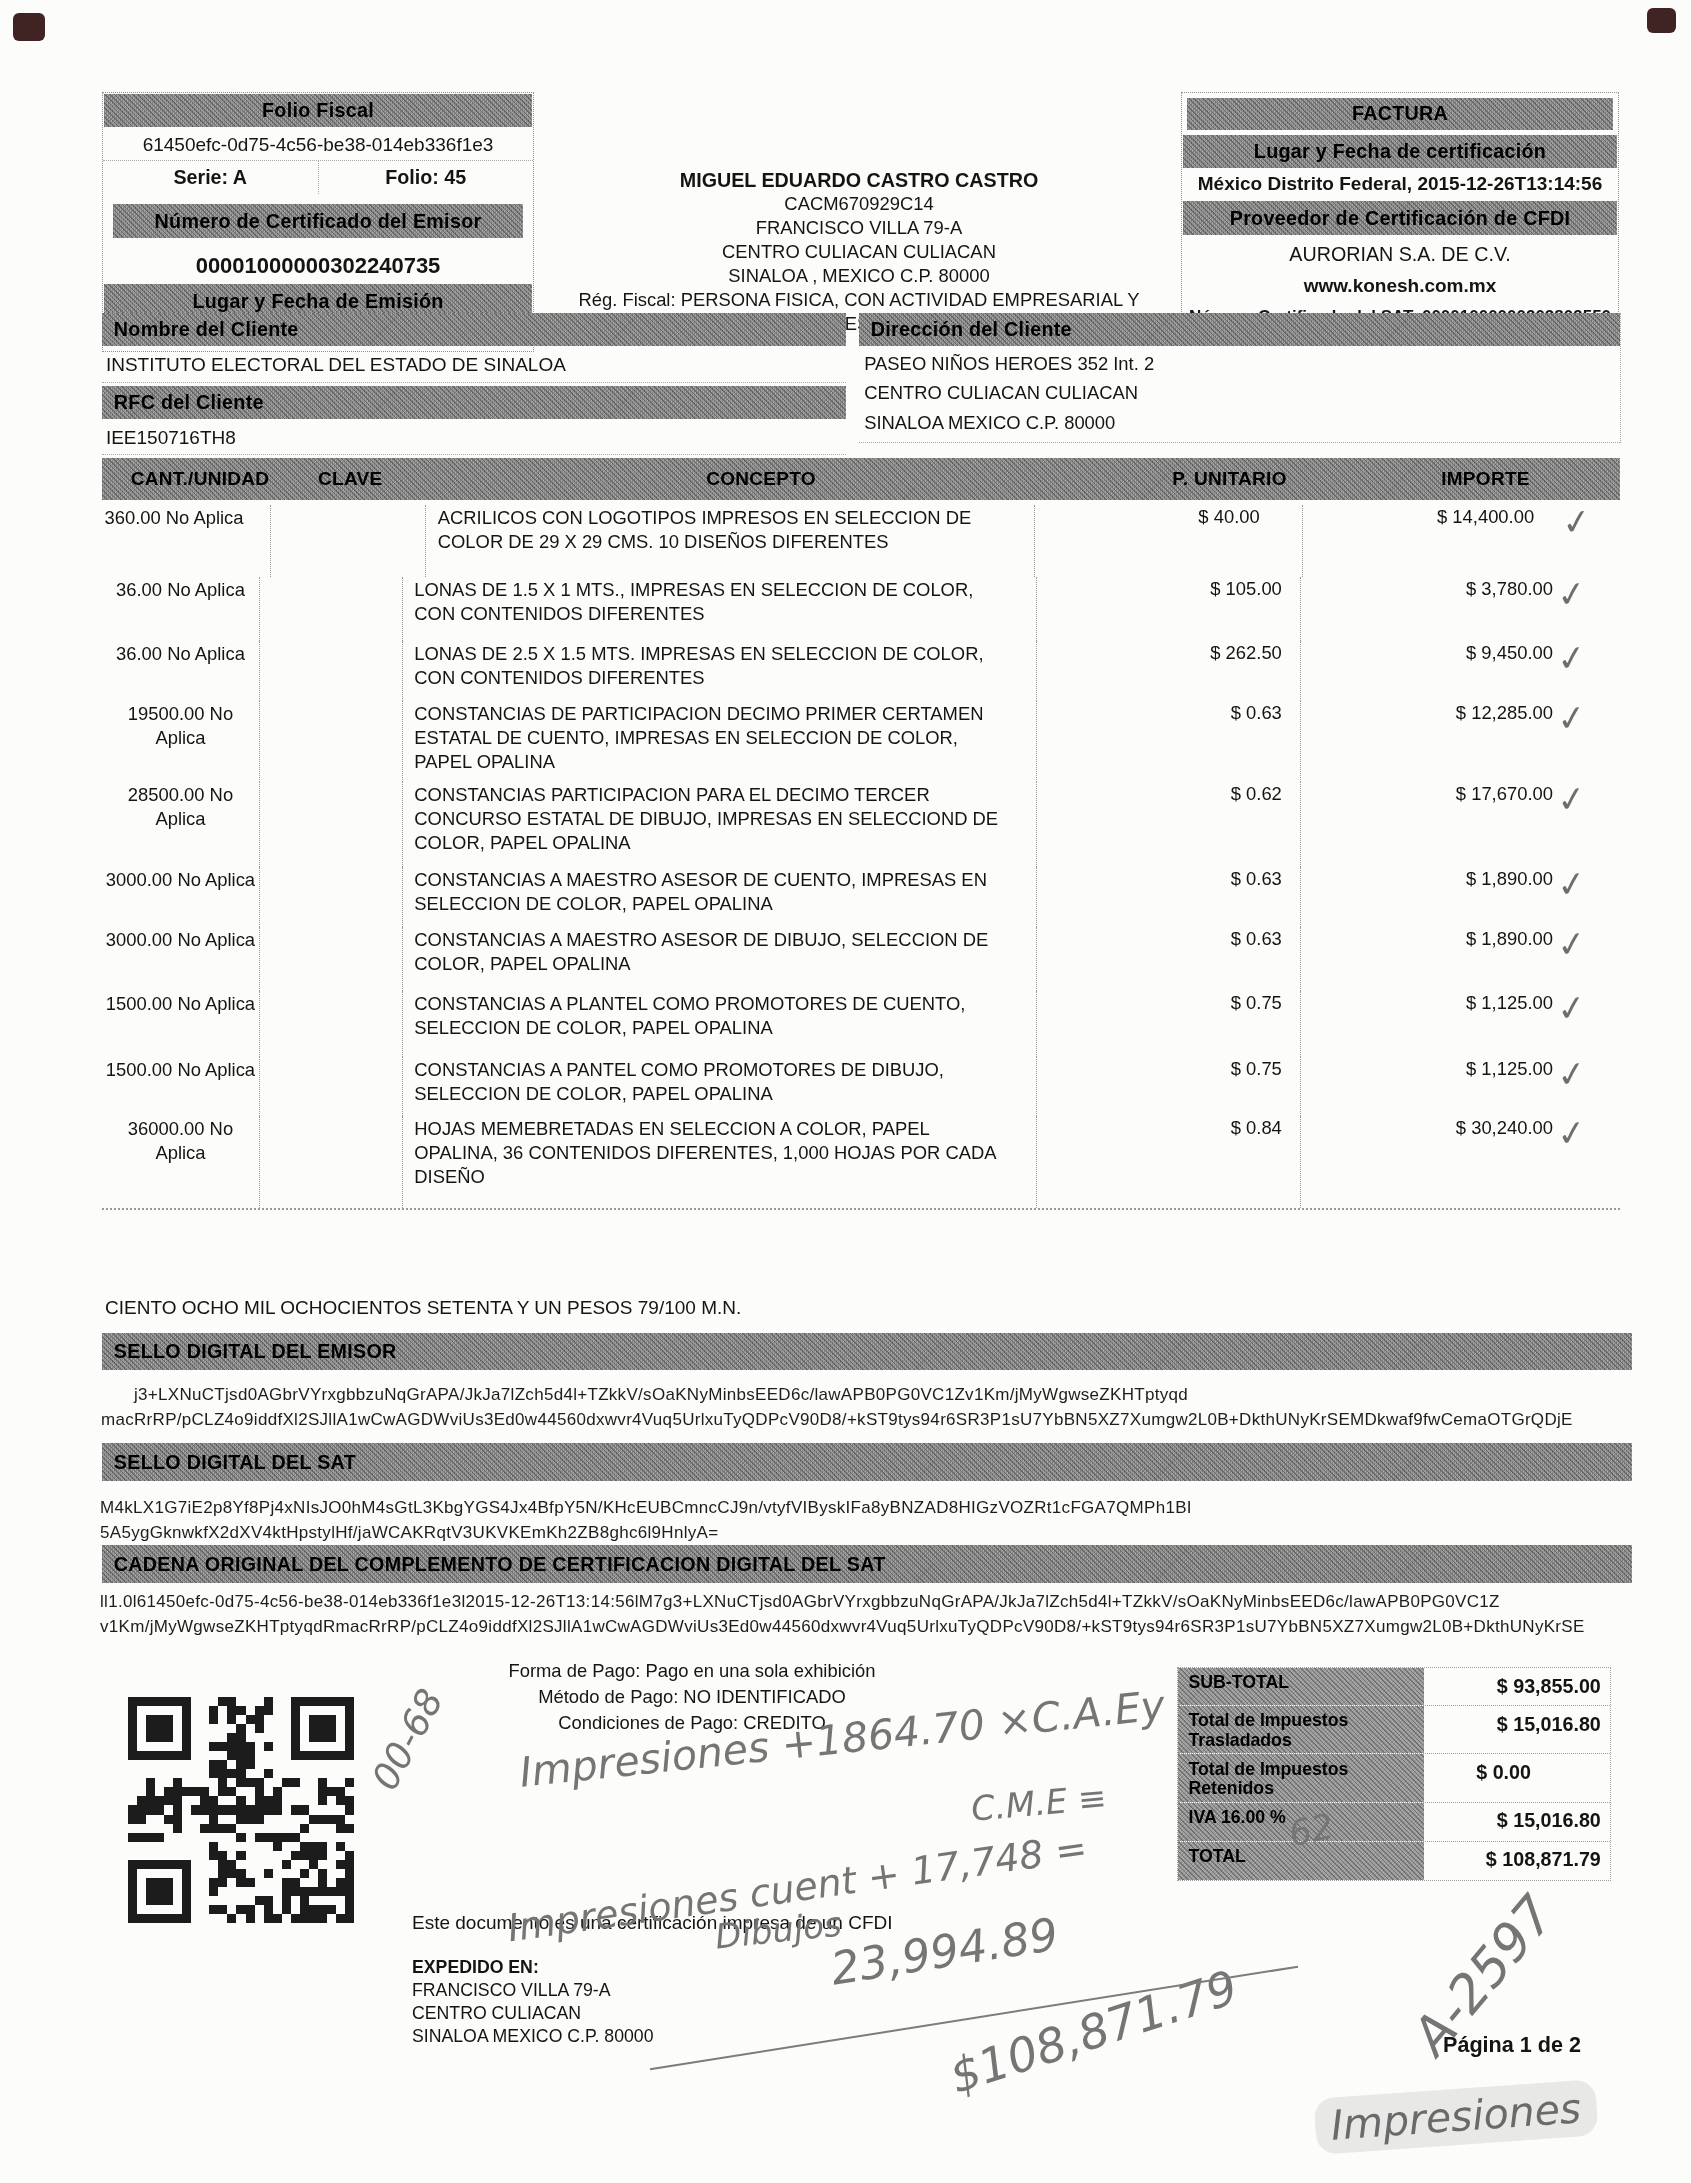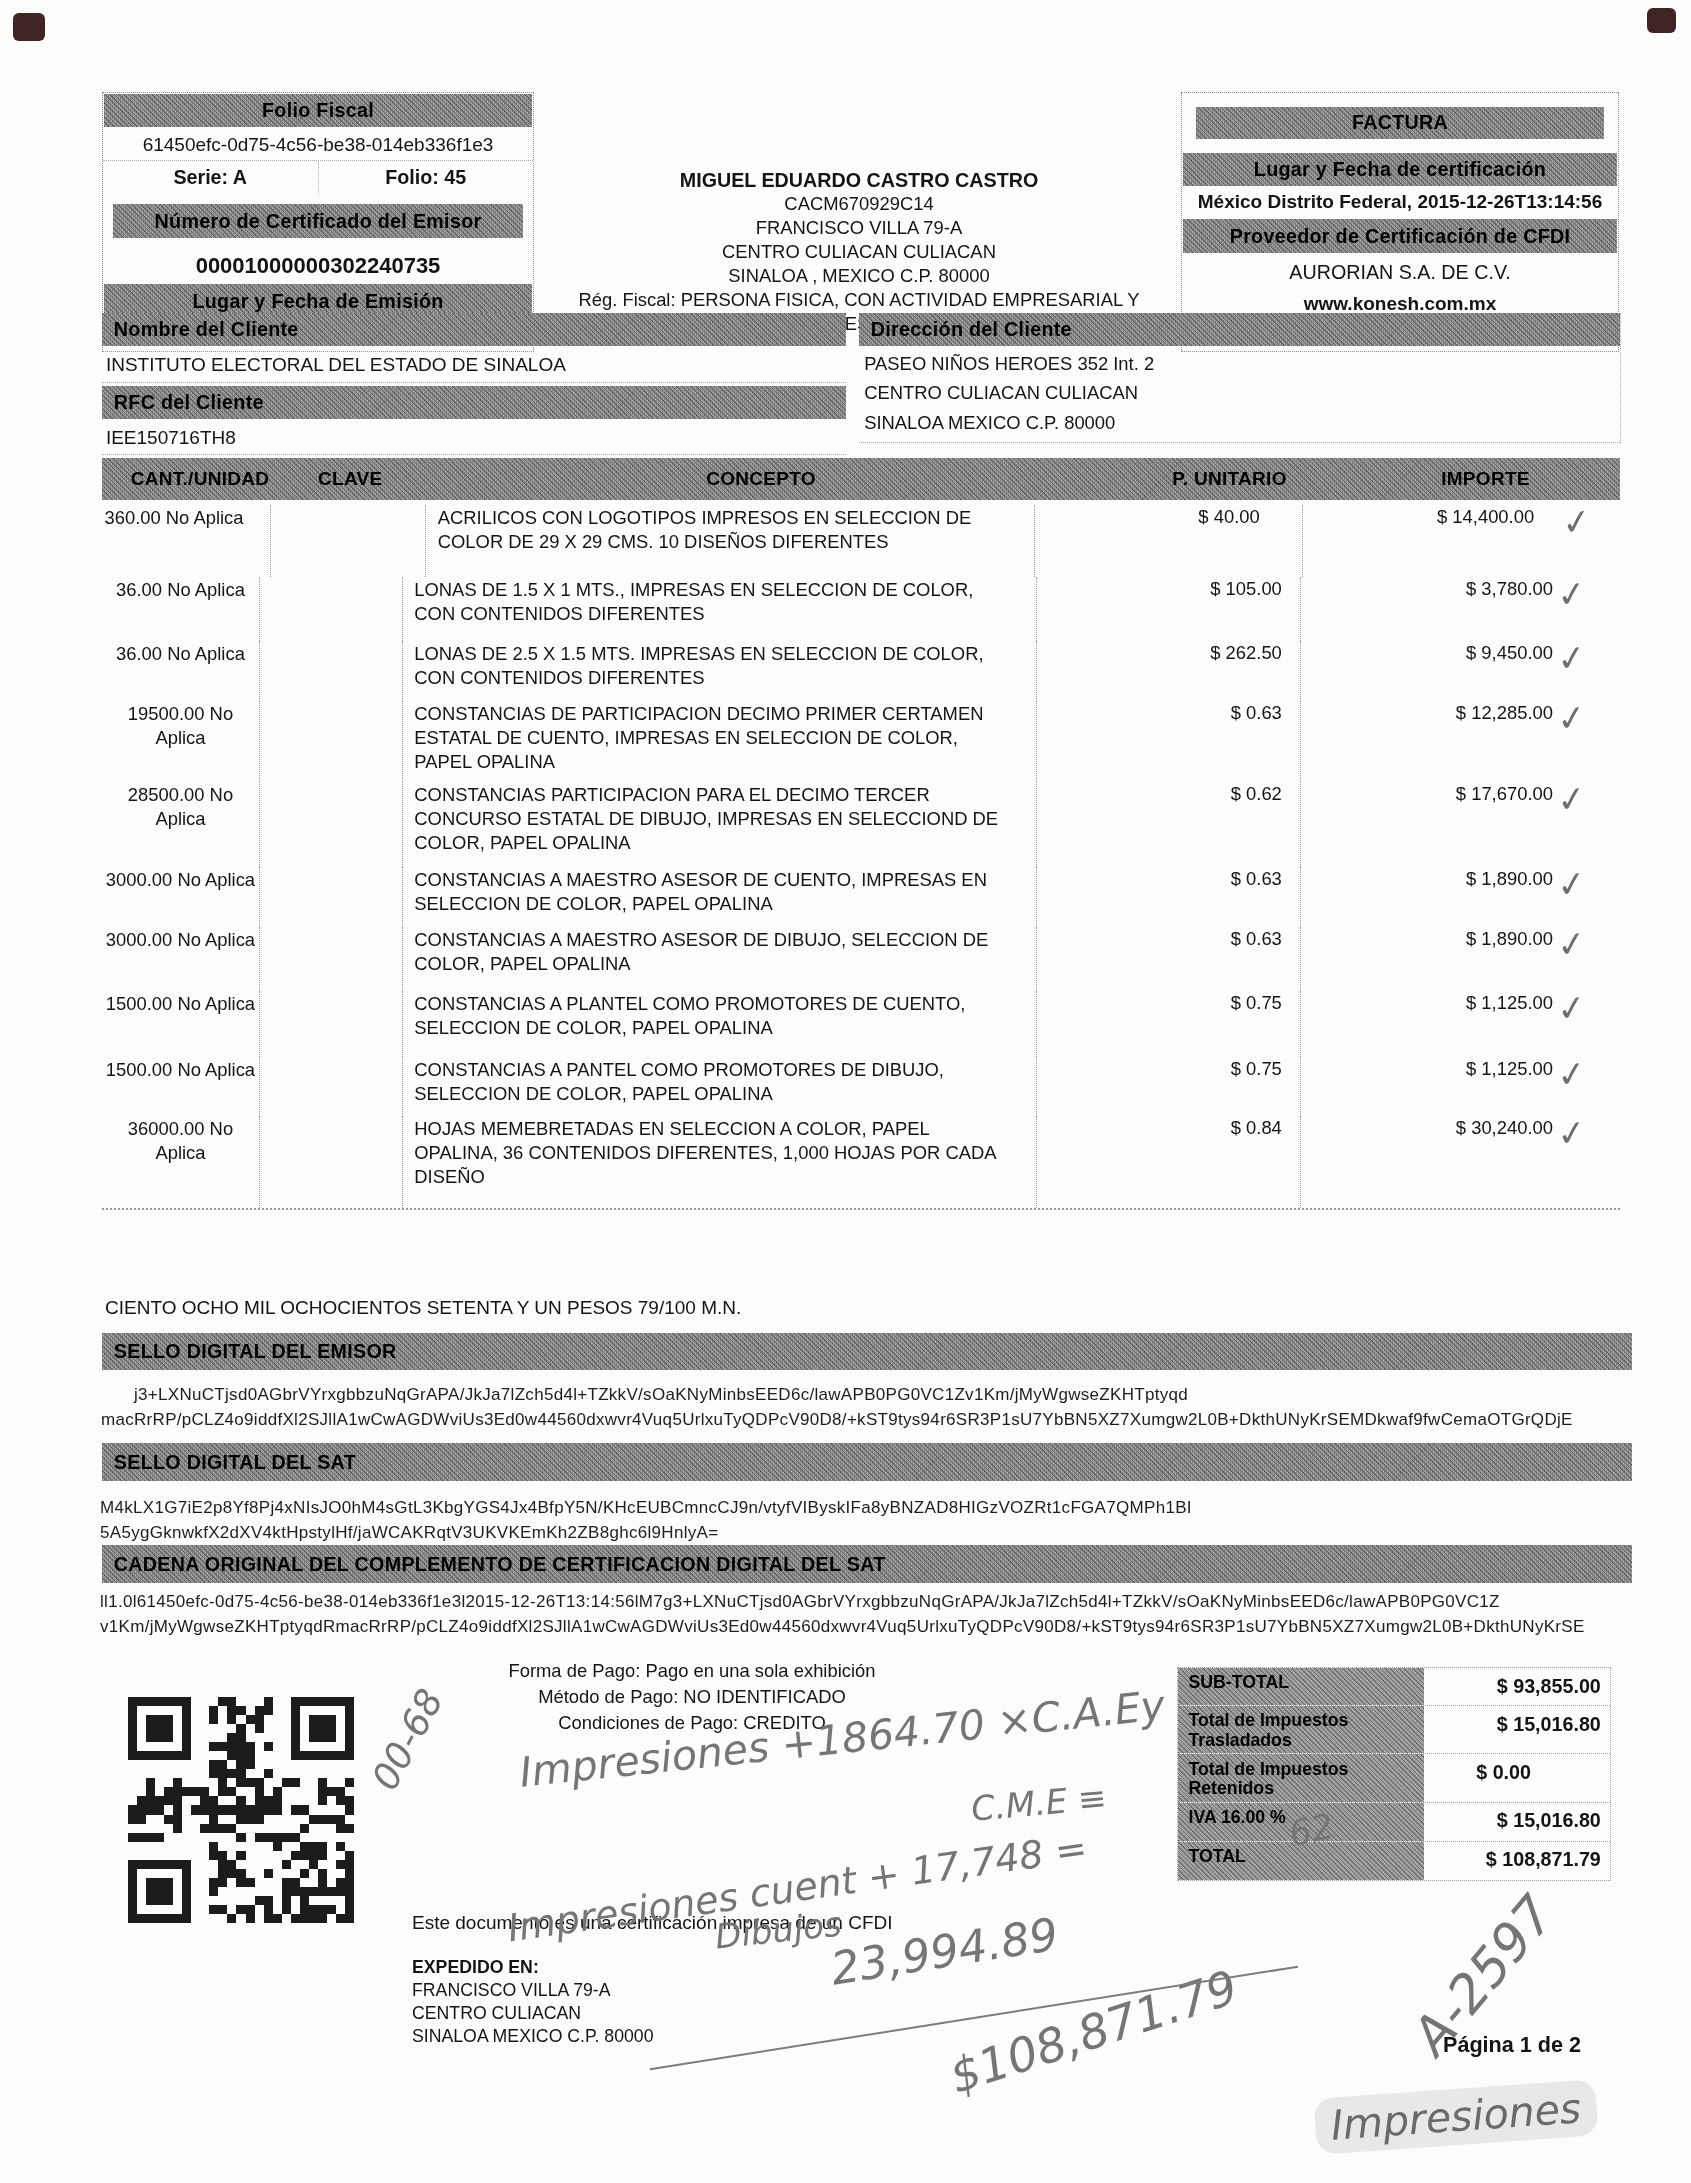--- a/index.html
+++ b/index.html
@@ -79,21 +79,21 @@
   <div class="abs ctr" style="left:544px;top:168px;width:630px;line-height:24px;">
     <div class="b" style="font-size:19.7px;">MIGUEL EDUARDO CASTRO CASTRO</div>
     <div style="font-size:18.4px;">CACM670929C14</div>
     <div style="font-size:18.4px;">FRANCISCO VILLA   79-A</div>
     <div style="font-size:18.4px;">CENTRO   CULIACAN   CULIACAN</div>
     <div style="font-size:18.4px;">SINALOA ,  MEXICO  C.P.  80000</div>
     <div style="font-size:18.4px;">Rég. Fiscal: PERSONA FISICA, CON ACTIVIDAD EMPRESARIAL Y PROFESIONAL</div>
   </div>
 
   <div class="abs box-dash" style="left:1181px;top:92px;width:436px;">
-    <div class="gbar" style="height:31.5px;margin:14px;">
+    <div class="gbar" style="height:31.5px;margin:5px;">
         <span>FACTURA</span>
       </div>
     <div class="gbar" style="height:33px;margin:1.3px;">
         <span>Lugar y Fecha de certificación</span>
       </div>
     <div class="ctr b" style="font-size:19px;padding:4.6px 0;">México Distrito Federal, 2015-12-26T13:14:56</div>
     <div class="gbar" style="height:34px;margin:1.3px;">
         <span>Proveedor de Certificación de CFDI</span>
       </div>
     <div class="ctr" style="font-size:19.7px;padding:6.6px 0 2.6px 0;">AURORIAN S.A. DE C.V.</div>

